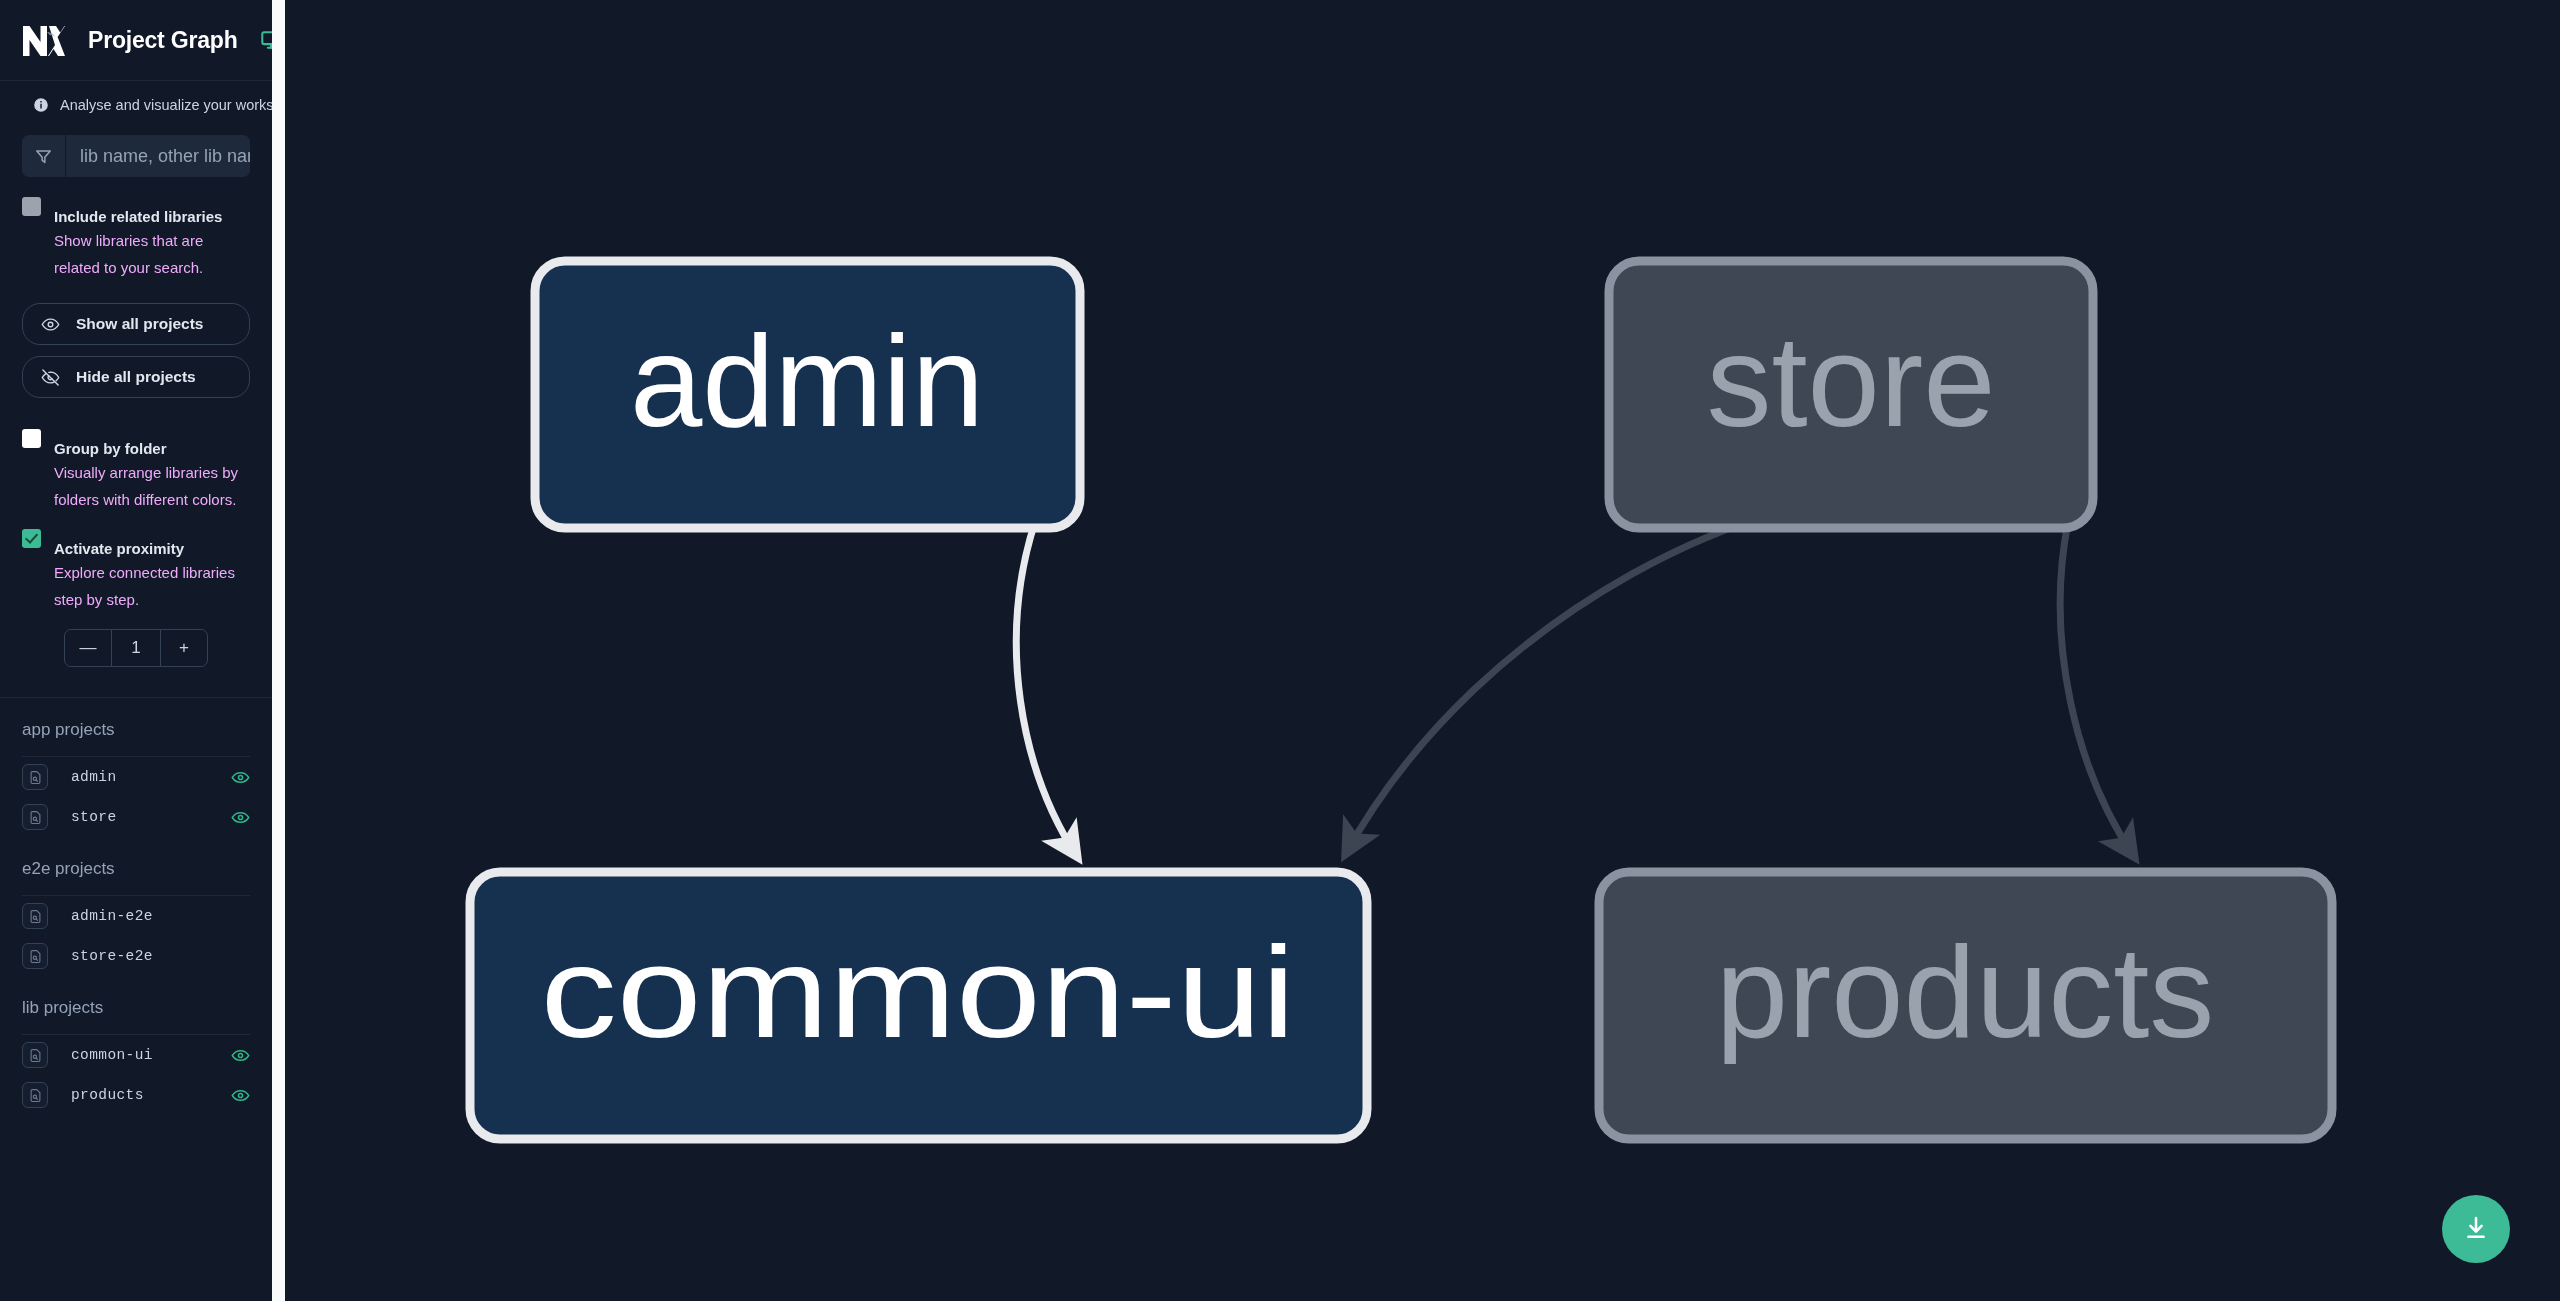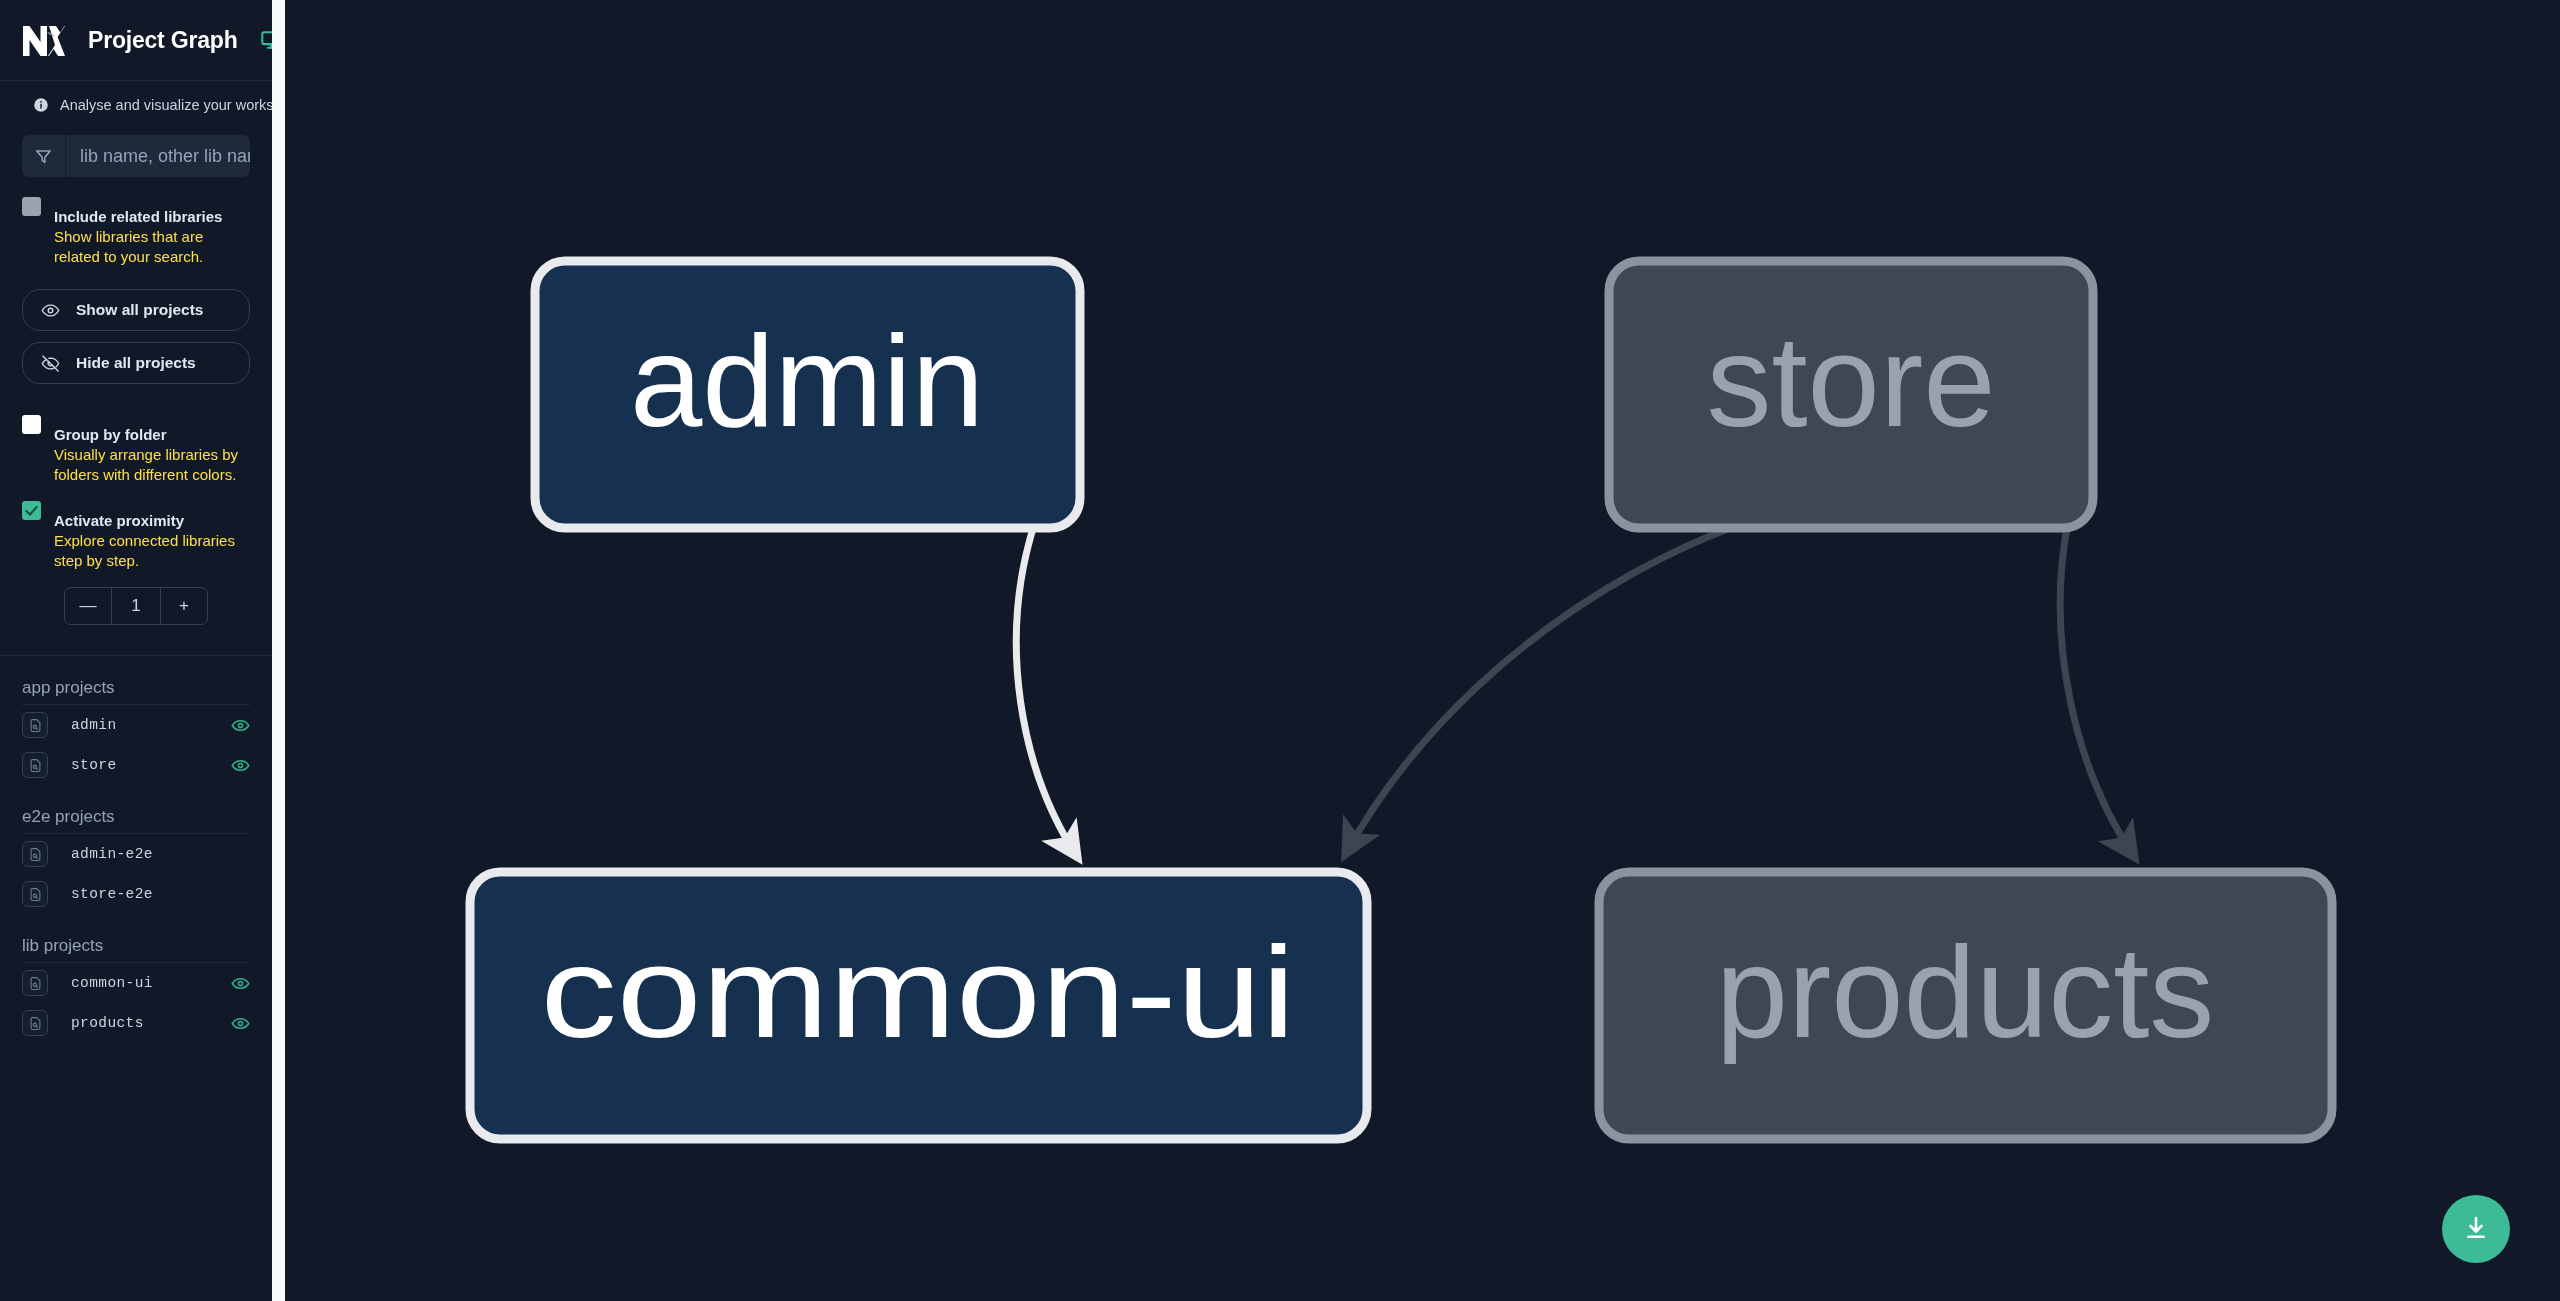--- a/index.html
+++ b/index.html
@@ -140,23 +140,23 @@
     transform: rotate(42deg);
   }
   .opt-text { margin-left: 13px; margin-top: 12px; }
   .opt-title {
     color: #e2e8f0;
     font-size: 15px;
     font-weight: bold;
     line-height: 19px;
   }
   .opt-desc {
-    color: #fde047;
+    color: #f0abfc;
     font-size: 15px;
-    line-height: 20px;
+    line-height: 27px;
     margin-top: 1px;
     max-width: 205px;
   }
 
   
   .sb-actions { padding: 22px 22px 0 22px; flex: 0 0 auto; }
   .sb-btn {
     display: flex;
     align-items: center;
     width: 100%;
@@ -218,21 +218,21 @@
   
   .proj-scroll {
     flex: 1 1 auto;
     overflow: hidden;
     padding: 0 22px;
   }
   .grp { margin-top: 22px; }
   .grp-label {
     color: #94a3b8;
     font-size: 17px;
-    padding-bottom: 6px;
+    padding-bottom: 16px;
     border-bottom: 1px solid #1f2937;
   }
   .proj-item {
     display: flex;
     align-items: center;
     height: 40px;
     cursor: pointer;
   }
   .proj-icon {
     width: 26px; height: 26px;

